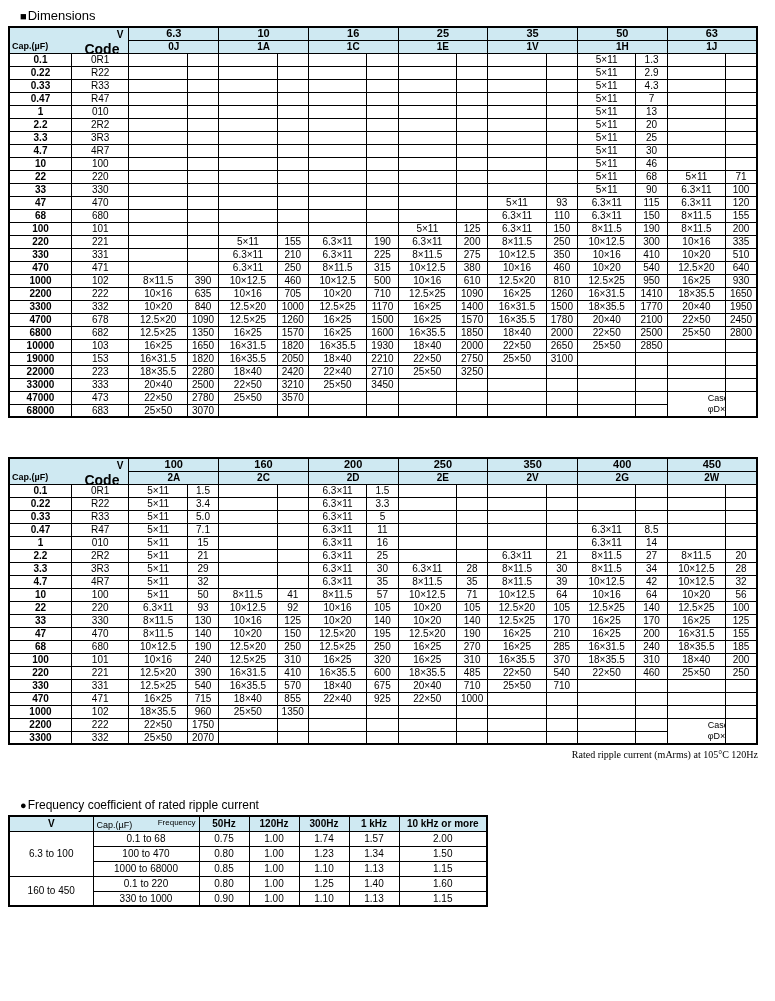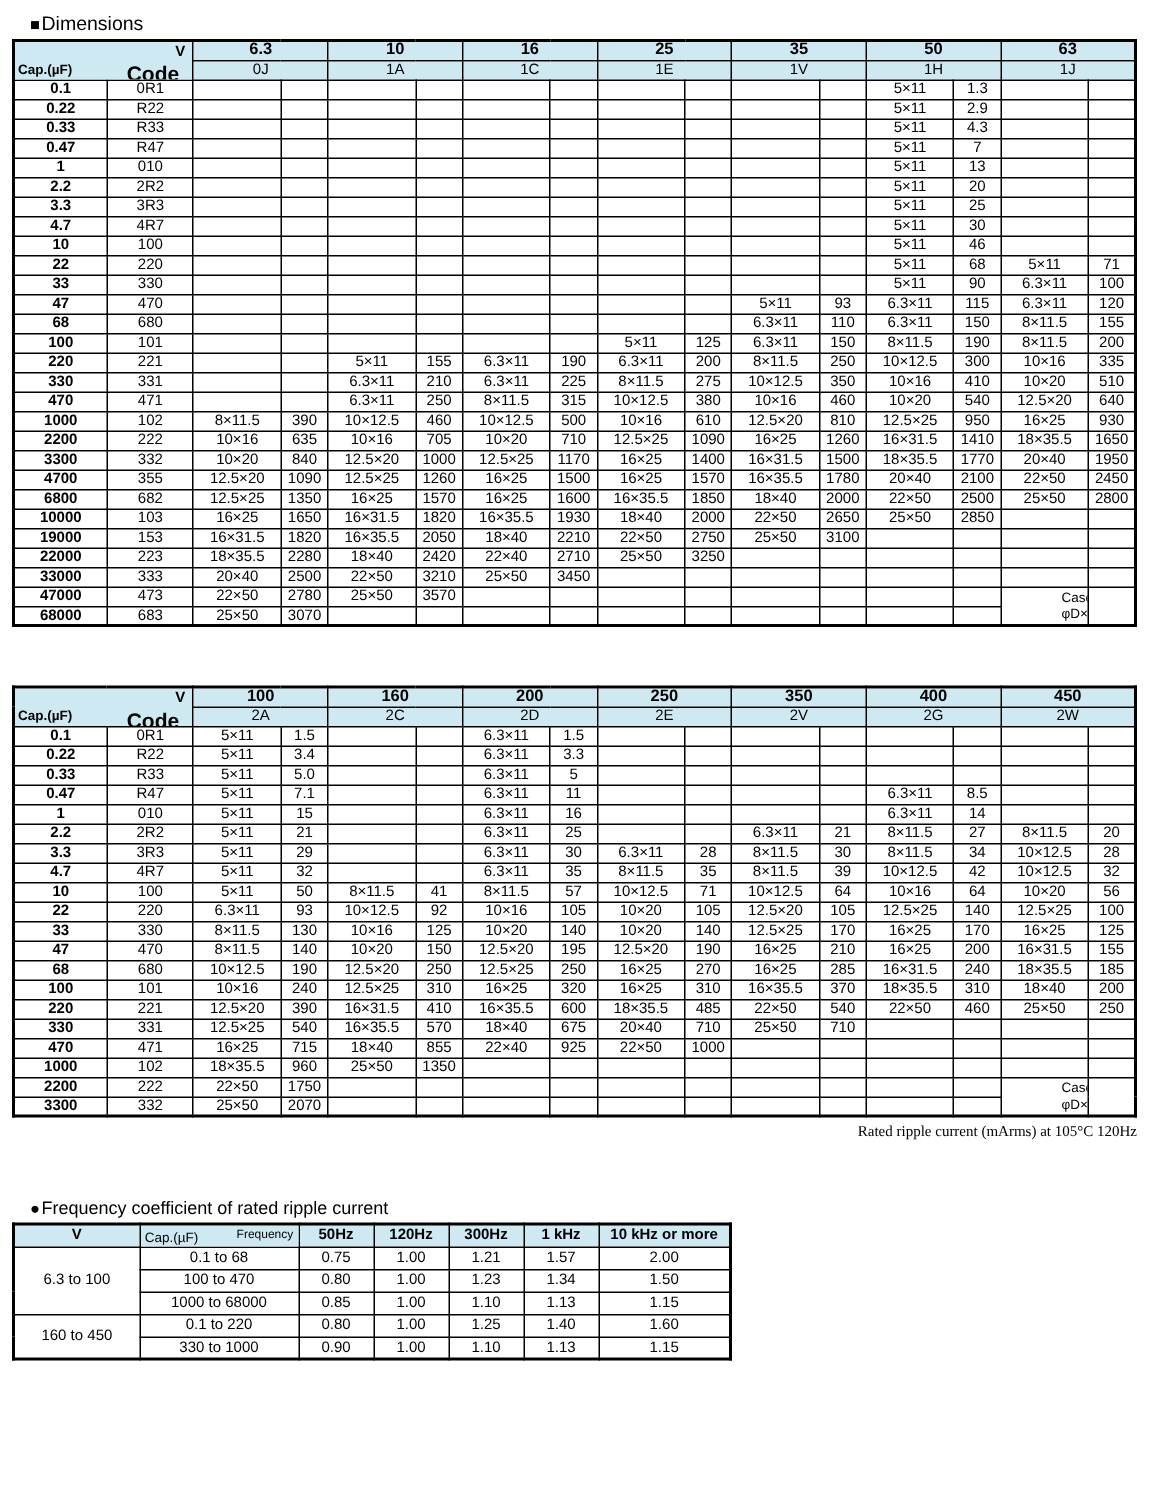--- a/index.html
+++ b/index.html
@@ -11,21 +11,21 @@
   .section-title { font-weight:normal; font-size:13px; margin:2px 0 3px 12px; letter-spacing:0; }
   .section-title .bullet { font-size:11px; margin-right:1px; }
   .freq-title { margin-top:38px; font-size:12px; }
 
   table { border-collapse:collapse; table-layout:fixed; }
   .dim-table { width:750px; border:2px solid #000; font-size:10px; }
   .dim-table th, .dim-table td { border:1px solid #000; height:13px; line-height:11px;
     padding:0 1px; text-align:center; white-space:nowrap; overflow:hidden; }
   .dim-table thead th { background:#cfe9f2; }
   .v-head { font-weight:bold; font-size:11px; }
-  .code-head { font-weight:normal; font-size:10px; }
+  .code-head { font-weight:bold; font-size:10px; }
   .cap-cell { font-weight:bold; }
   .rip-cell { text-align:right; padding-right:3px; }
   .size-cell { text-align:center; }
   .legend-cell { font-size:9px; line-height:10px; padding:0; }
   .legend-cell div { text-align:center;margin-left:39px; }
 
   .corner { position:relative; padding:0;
     background-color:#cfe9f2;
     background-image:linear-gradient(to bottom right,
       transparent calc(50% - 0.6px), #000 calc(50% - 0.6px),
@@ -459,21 +459,21 @@
           <td class="rip-cell">1400</td>
           <td class="size-cell">16×31.5</td>
           <td class="rip-cell">1500</td>
           <td class="size-cell">18×35.5</td>
           <td class="rip-cell">1770</td>
           <td class="size-cell">20×40</td>
           <td class="rip-cell">1950</td>
         </tr>
         <tr>
           <td class="cap-cell">4700</td>
-          <td class="code-cell">355</td>
+          <td class="code-cell">678</td>
           <td class="size-cell">12.5×20</td>
           <td class="rip-cell">1090</td>
           <td class="size-cell">12.5×25</td>
           <td class="rip-cell">1260</td>
           <td class="size-cell">16×25</td>
           <td class="rip-cell">1500</td>
           <td class="size-cell">16×25</td>
           <td class="rip-cell">1570</td>
           <td class="size-cell">16×35.5</td>
           <td class="rip-cell">1780</td>
@@ -1058,21 +1058,21 @@
           <th>1 kHz</th>
           <th>10 kHz or more</th>
         </tr>
       </thead>
       <tbody>
         <tr>
           <td rowspan="3">6.3 to 100</td>
           <td>0.1 to 68</td>
           <td>0.75</td>
           <td>1.00</td>
-          <td>1.21</td>
+          <td>1.74</td>
           <td>1.57</td>
           <td>2.00</td>
         </tr>
         <tr>
           <td>100 to 470</td>
           <td>0.80</td>
           <td>1.00</td>
           <td>1.23</td>
           <td>1.34</td>
           <td>1.50</td>

